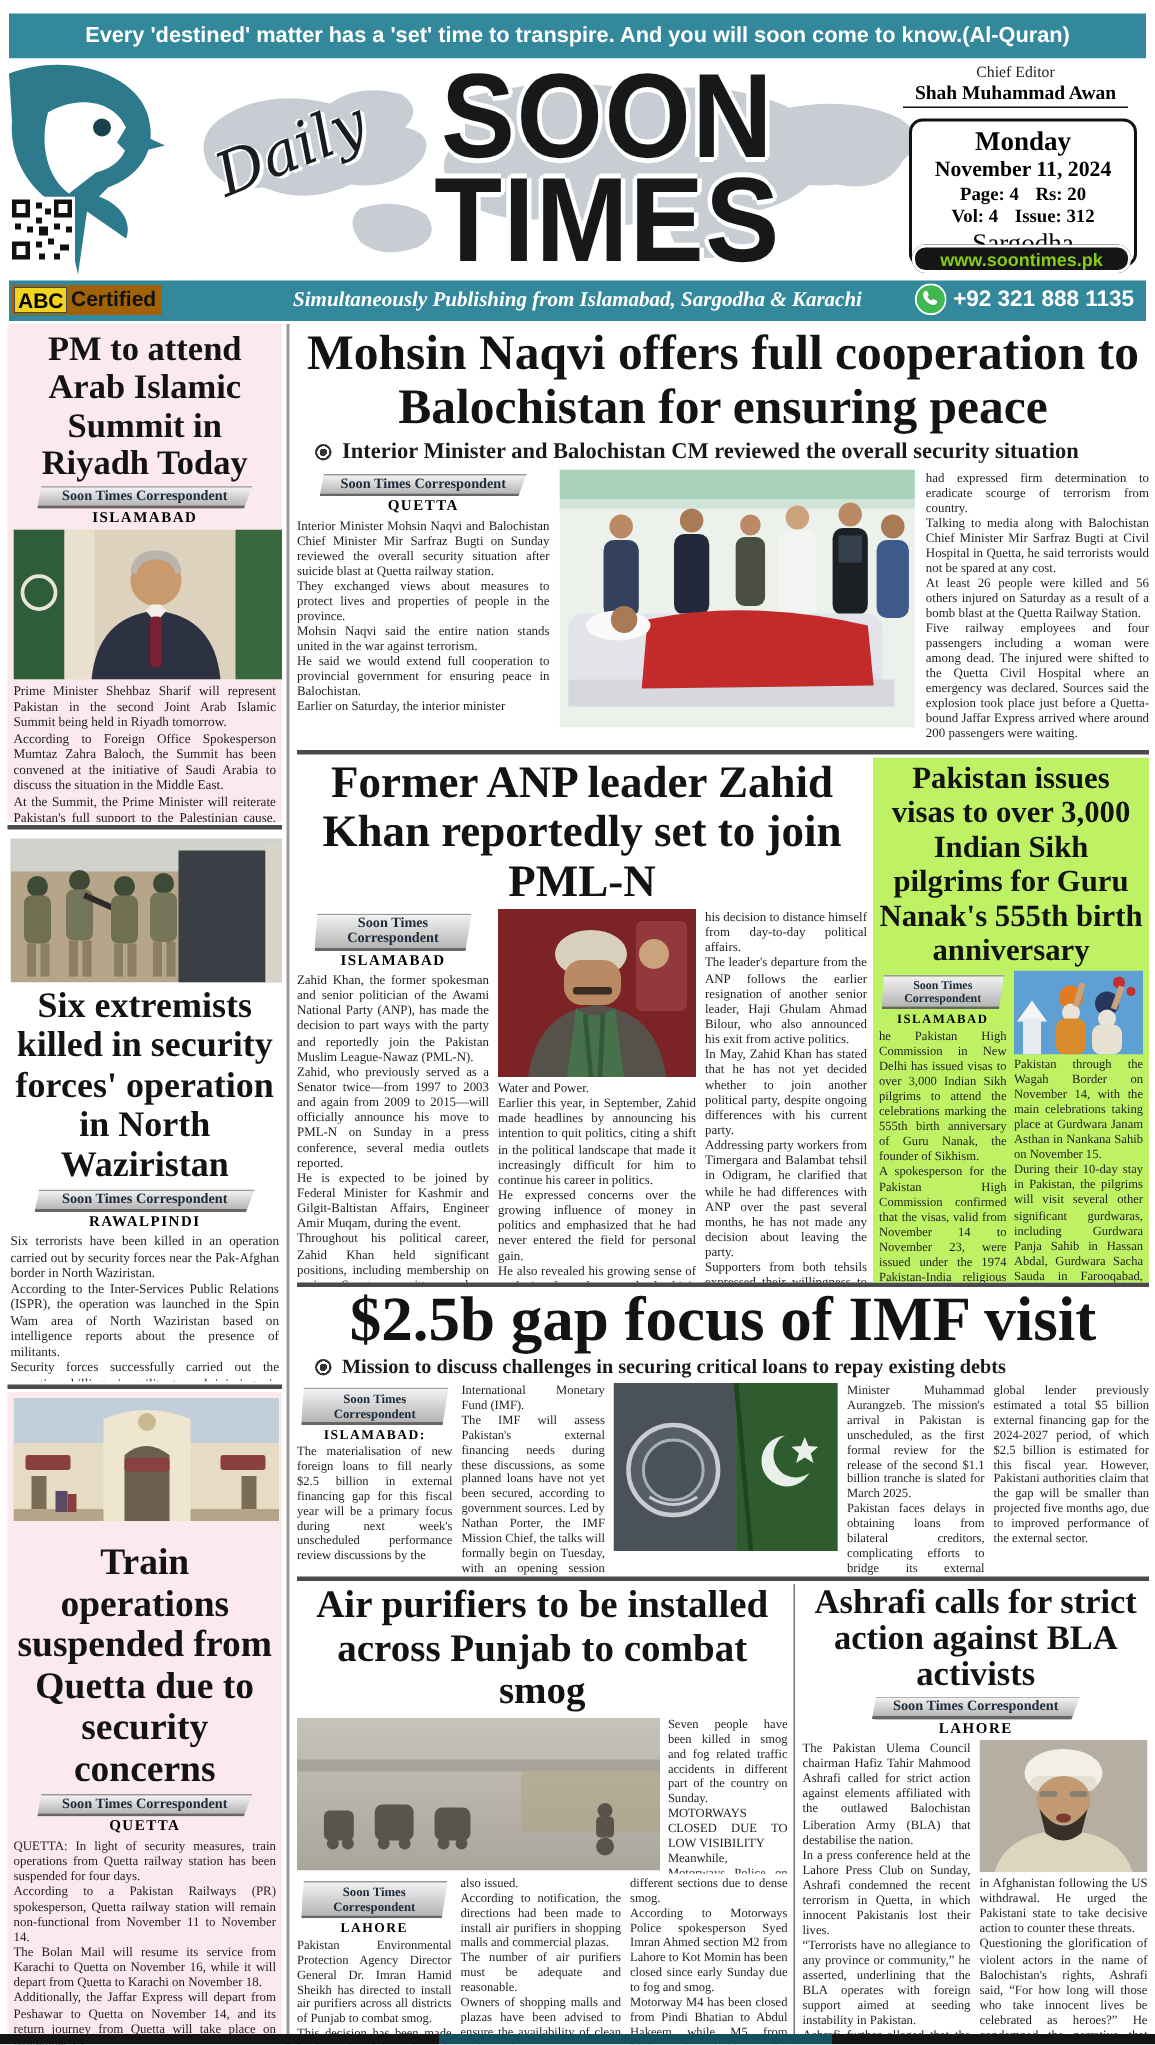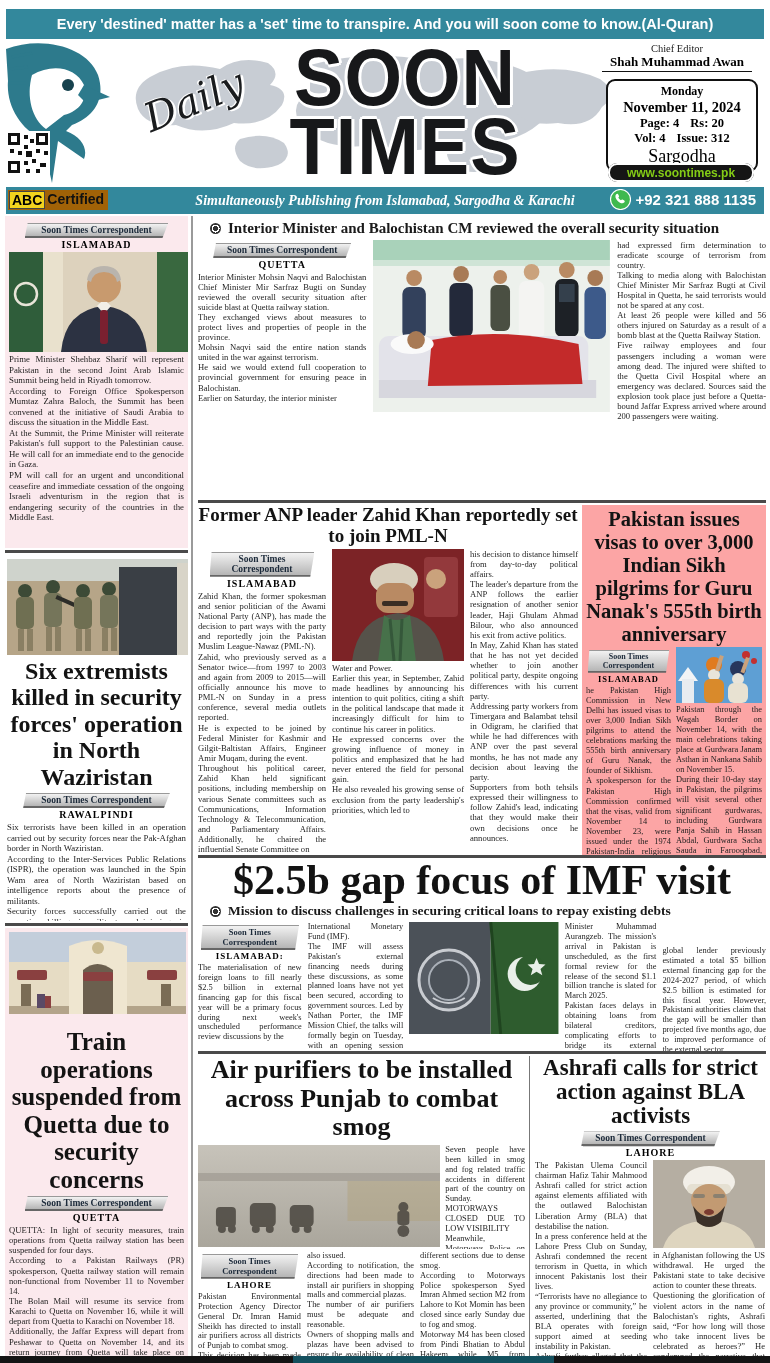--- a/index.html
+++ b/index.html
@@ -23,21 +23,21 @@
     line-height:.92; letter-spacing:1px; transform:scaleY(1.08); transform-origin:top; }
   .big-title .t1 { font-size:74px;
     text-shadow:-3px 0 0 #fff,3px 0 0 #fff,0 -3px 0 #fff,0 3px 0 #fff,-2px -2px 0 #fff,2px 2px 0 #fff; }
   .big-title .t2 { font-size:74px; margin-top:-4px;
     text-shadow:-3px 0 0 #fff,3px 0 0 #fff,0 -3px 0 #fff,0 3px 0 #fff,-2px -2px 0 #fff,2px 2px 0 #fff; }
   .chief { position:absolute; right:18px; top:4px; width:150px; text-align:center; }
   .chief .label { font-size:10.5px; color:#222; }
   .chief .name { font-size:13px; font-weight:bold; border-bottom:1.5px solid #111; padding-bottom:1px; }
   .date-box { position:absolute; right:12px; top:40px; width:152px; border:2.5px solid #111;
     border-radius:9px; background:#fff; text-align:center; padding:3px 2px; }
-  .date-box .l1 { font-size:12px; font-weight:bold; }
+  .date-box .l1 { font-size:18px; font-weight:bold; }
   .date-box .l2 { font-size:14.5px; font-weight:bold; }
   .date-box .l3,.date-box .l4 { font-size:12.5px; font-weight:bold; }
   .date-box .l5 { font-size:18px; font-weight:normal; }
   .l3 span,.l4 span { margin:0 4px; }
   .site-pill { position:absolute; right:16px; top:124px; width:146px; height:19px;
     background:#151515; border-radius:9px; color:#84cc16; font-weight:bold; font-size:12px;
     display:flex; align-items:center; justify-content:center;
     box-shadow:0 0 0 2px #fff inset; font-family:"Liberation Sans",sans-serif; }
   .pub-bar { margin:0 6px; height:27px; background:#33889c; position:relative;
     display:flex; align-items:center; justify-content:center; }
@@ -82,36 +82,36 @@
   
   .sec-naqvi { height:282px; overflow:hidden; padding-top:2px; }
   .sec-naqvi .headline { font-size:33px; }
   .naqvi-row { display:flex; gap:7px; margin-top:2px; }
   .naqvi-c1 { width:172px; } .naqvi-c2 { width:152px; }
   .sec-naqvi .body-text { font-size:8.6px; line-height:1.17; }
 
   
   .mid-row { display:flex; height:350px; overflow:hidden; }
   .art-zahid { width:384px; padding-right:4px; }
-  .art-zahid .headline { font-size:19px; }
+  .art-zahid .headline { font-size:30px; }
   .zahid-cols { display:flex; gap:6px; margin-top:2px; }
   .z-c1 { width:128px; } .z-c2 { width:132px; } .z-c3 { width:108px; }
   .art-zahid .body-text { font-size:8.6px; line-height:1.18; }
-  .art-sikh { width:189px; background:#fca5a5; padding:3px 4px; }
+  .art-sikh { width:189px; background:#bef264; padding:3px 4px; }
   .art-sikh .headline { font-size:20.5px; line-height:1.12; }
   .sikh-cols { display:flex; gap:5px; margin-top:1px; }
   .s-c1,.s-c2 { width:50%; }
   .art-sikh .body-text { font-size:8.4px; line-height:1.2; }
 
   
   .sec-imf { height:196px; overflow:hidden; border-top:3px solid #4a4a4a; padding-top:1px; }
   .sec-imf .headline { font-size:42px; line-height:1.0; }
   .imf-row { display:flex; gap:6px; margin-top:2px; }
   .i-c1 { width:104px; } .i-c2 { width:96px; } .i-cp { width:150px; }
-  .i-c3 { width:92px; } .i-c4 { width:104px;margin-top:24px; }
+  .i-c3 { width:92px; } .i-c4 { width:104px; }
   .sec-imf .body-text { font-size:8.4px; line-height:1.18; }
 
   
   .bot-row { display:flex; height:312px; overflow:hidden; border-top:3px solid #4a4a4a; padding-top:2px; }
   .art-air { width:332px; border-right:1.5px solid #777; padding-right:4px; }
   .art-air .headline { font-size:26px; }
   .air-photo-row { display:flex; gap:5px; margin-top:3px; height:104px; overflow:hidden; }
   .air-side { width:80px; }
   .air-cols { display:flex; gap:6px; margin-top:2px; height:138px; overflow:hidden; }
   .a-c1 { width:104px; } .a-c2 { width:108px; } .a-c3 { width:106px; }
@@ -213,20 +213,21 @@
       </svg>
       <span class="wa-num">+92 321 888 1135</span>
     </div>
   </div>
 
   <div class="content">
 
     <div class="left-col">
 
       <div class="art-pm">
+        <div class="headline">PM to attend Arab Islamic Summit in Riyadh Today</div>
         <div class="byline-bar">Soon Times Correspondent</div>
         <div class="dateline">ISLAMABAD</div>
         <svg class="photo" width="181" height="100" viewBox="0 0 181 100" preserveAspectRatio="none" style="margin:2px auto;">
           <rect width="181" height="100" fill="#ddd2bd"></rect>
           <rect width="34" height="100" fill="#2f5d3a"></rect>
           <circle cx="17" cy="42" r="11" fill="none" stroke="#e8e4d8" stroke-width="2.5"></circle>
           <rect x="148" width="33" height="100" fill="#39683f"></rect>
           <rect x="34" width="20" height="100" fill="#e9e1cd"></rect>
           <circle cx="95" cy="34" r="17" fill="#c89a6e"></circle>
           <path d="M78 28 q2 -14 17 -14 q15 0 17 14 l-4 2 q-2 -10 -13 -10 q-11 0 -13 10z" fill="#b9b4ad"></path>
@@ -312,20 +313,21 @@
 The suspension of the train operations came a day after an explosion at Quetta railway station's platform resulted in the killing of at least 26 persons and more than 40 were injured, including women and children.
 Commissioner Quetta Hamza Shafqaat giving accounts of the deadly railway station bombing in Quetta said that the blast took place at 8:25am leaving 26 dead and more than 40 injured.
 The blast took place at the time of the departure of Jaffar Express, when a large number of passengers were present at the railway station, police said.
 The railway authorities said that two trains, Chaman Passenger and Jaffar Express.</div>
       </div>
     </div>
 
     <div class="main-col">
 
       <div class="sec-naqvi">
+        <div class="headline">Mohsin Naqvi offers full cooperation to Balochistan for ensuring peace</div>
         <div class="subhead">
           <span class="bullet"></span>
           <span class="subhead-text">Interior Minister and Balochistan CM reviewed the overall security situation</span>
         </div>
         <div class="naqvi-row">
           <div class="naqvi-c1">
             <div class="byline-bar">Soon Times Correspondent</div>
             <div class="dateline">QUETTA</div>
             <div class="body-text">Interior Minister Mohsin Naqvi and Balochistan Chief Minister Mir Sarfraz Bugti on Sunday reviewed the overall security situation after suicide blast at Quetta railway station.
 They exchanged views about measures to protect lives and properties of people in the province.

